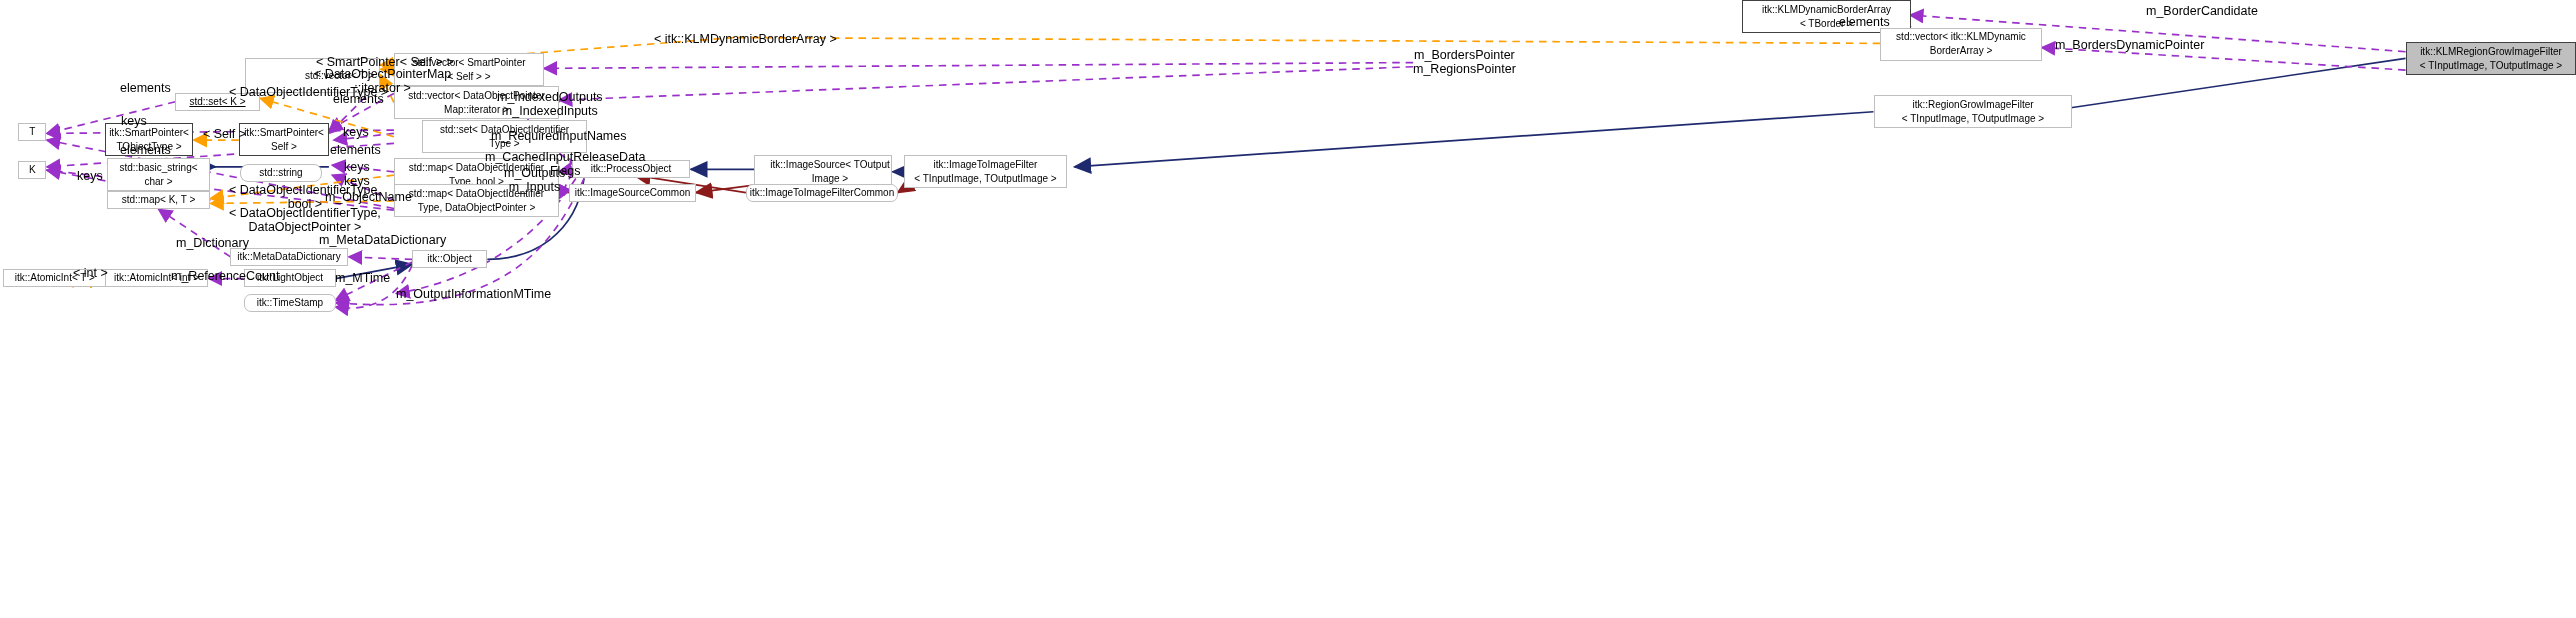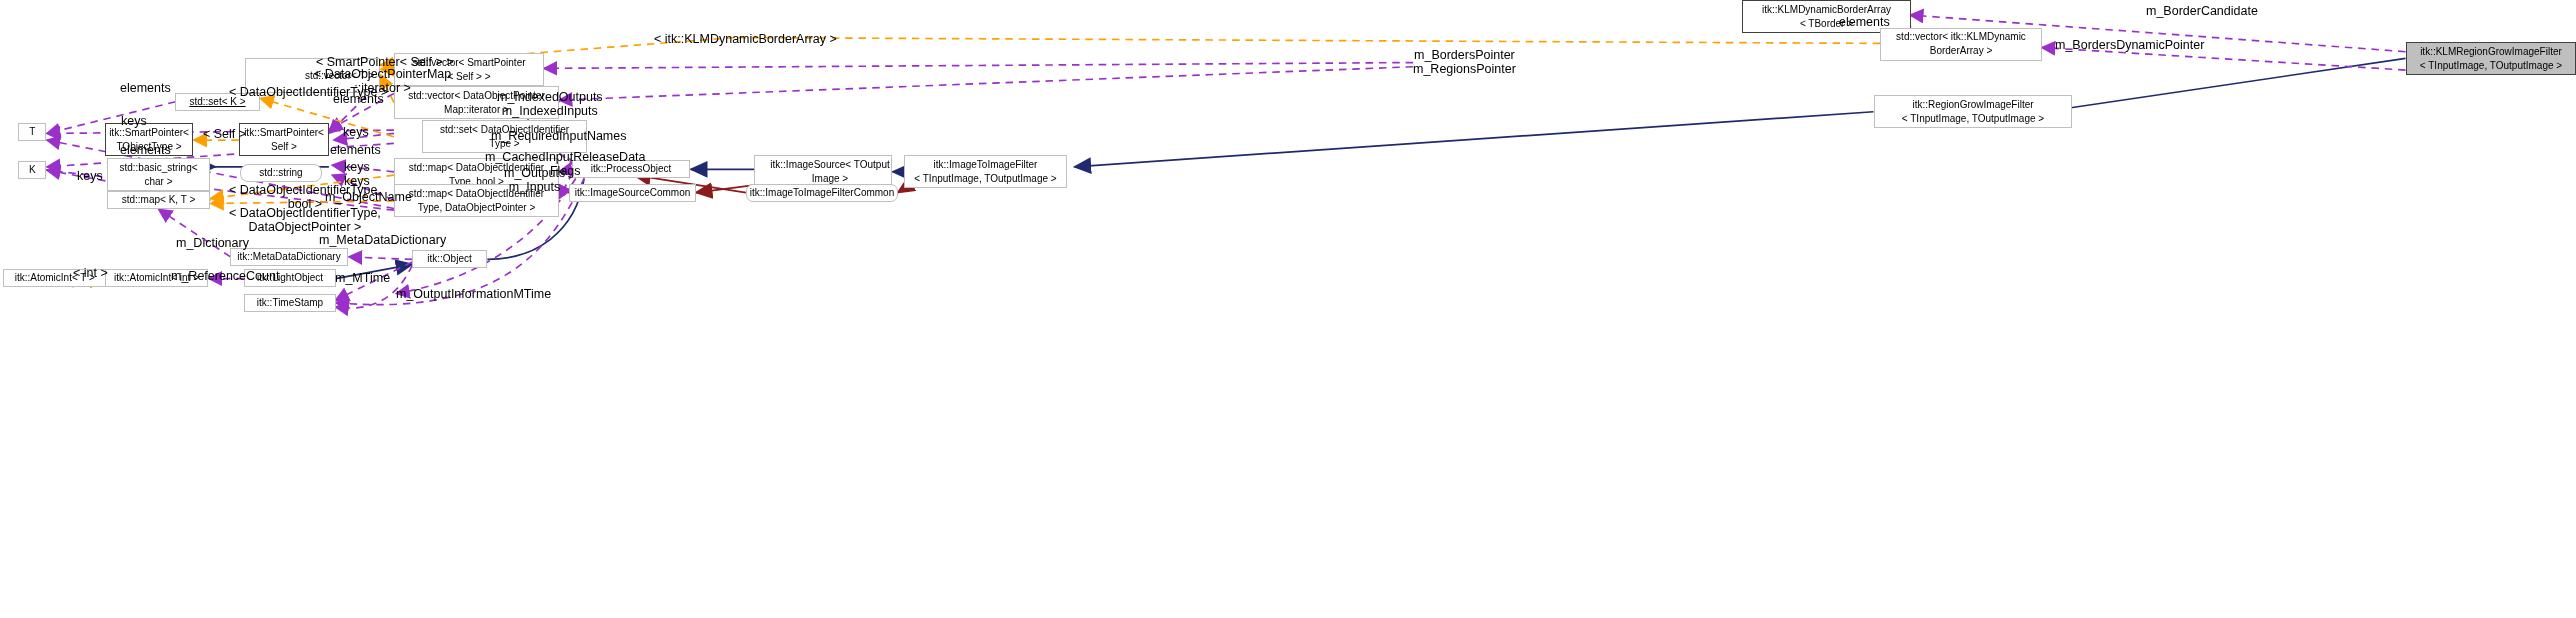--- a/index.html
+++ b/index.html
@@ -205,21 +205,21 @@
       <div class="node" style="left: 569px; top: 184px; width: 127px; height: 18.4px;"><span>itk::ImageSourceCommon</span></div>
       <div class="node" style="left: 746px; top: 184px; width: 152px; height: 18.4px; border-radius: 7px;"><span>itk::ImageToImageFilterCommon</span></div>
       <div class="node" style="left: 107px; top: 191px; width: 103px; height: 18.4px;"><span>std::map&lt; K, T &gt;</span></div>
       <div class="node" style="left: 394px; top: 184px; width: 165px; height: 33px;"><span>std::map&lt; DataObjectIdentifier
 Type, DataObjectPointer &gt;</span></div>
       <div class="node" style="left: 230px; top: 248px; width: 118px; height: 18.4px;"><span>itk::MetaDataDictionary</span></div>
       <div class="node" style="left: 412px; top: 250px; width: 75px; height: 18.4px;"><span>itk::Object</span></div>
       <div class="node" style="left: 3.3px; top: 269px; width: 103px; height: 18.4px;"><span>itk::AtomicInt&lt; T &gt;</span></div>
       <div class="node" style="left: 105px; top: 269px; width: 103px; height: 18.4px;"><span>itk::AtomicInt&lt; int &gt;</span></div>
       <div class="node" style="left: 244px; top: 269px; width: 92px; height: 18.4px;"><span>itk::LightObject</span></div>
-      <div class="node" style="left: 244px; top: 294px; width: 92px; height: 18.4px;"><span>itk::TimeStamp</span></div>
+      <div class="node" style="left: 244px; top: 294px; width: 92px; height: 18.4px; border-radius: 7px;"><span>itk::TimeStamp</span></div>
     </div>
   <div id="labels">
       <div class="elabel" style="left: 2146px; top: 4.2px;">m_BorderCandidate</div>
       <div class="elabel" style="left: 1839px; top: 15px;">elements</div>
       <div class="elabel" style="left: 654px; top: 32px;">&lt; itk::KLMDynamicBorderArray &gt;</div>
       <div class="elabel" style="left: 2055px; top: 38px;">m_BordersDynamicPointer</div>
       <div class="elabel" style="left: 1413px; top: 48px;">m_BordersPointer
 m_RegionsPointer</div>
       <div class="elabel" style="left: 316px; top: 55px;">&lt; SmartPointer&lt; Self &gt; &gt;</div>
       <div class="elabel" style="left: 314px; top: 67px;">&lt; DataObjectPointerMap

